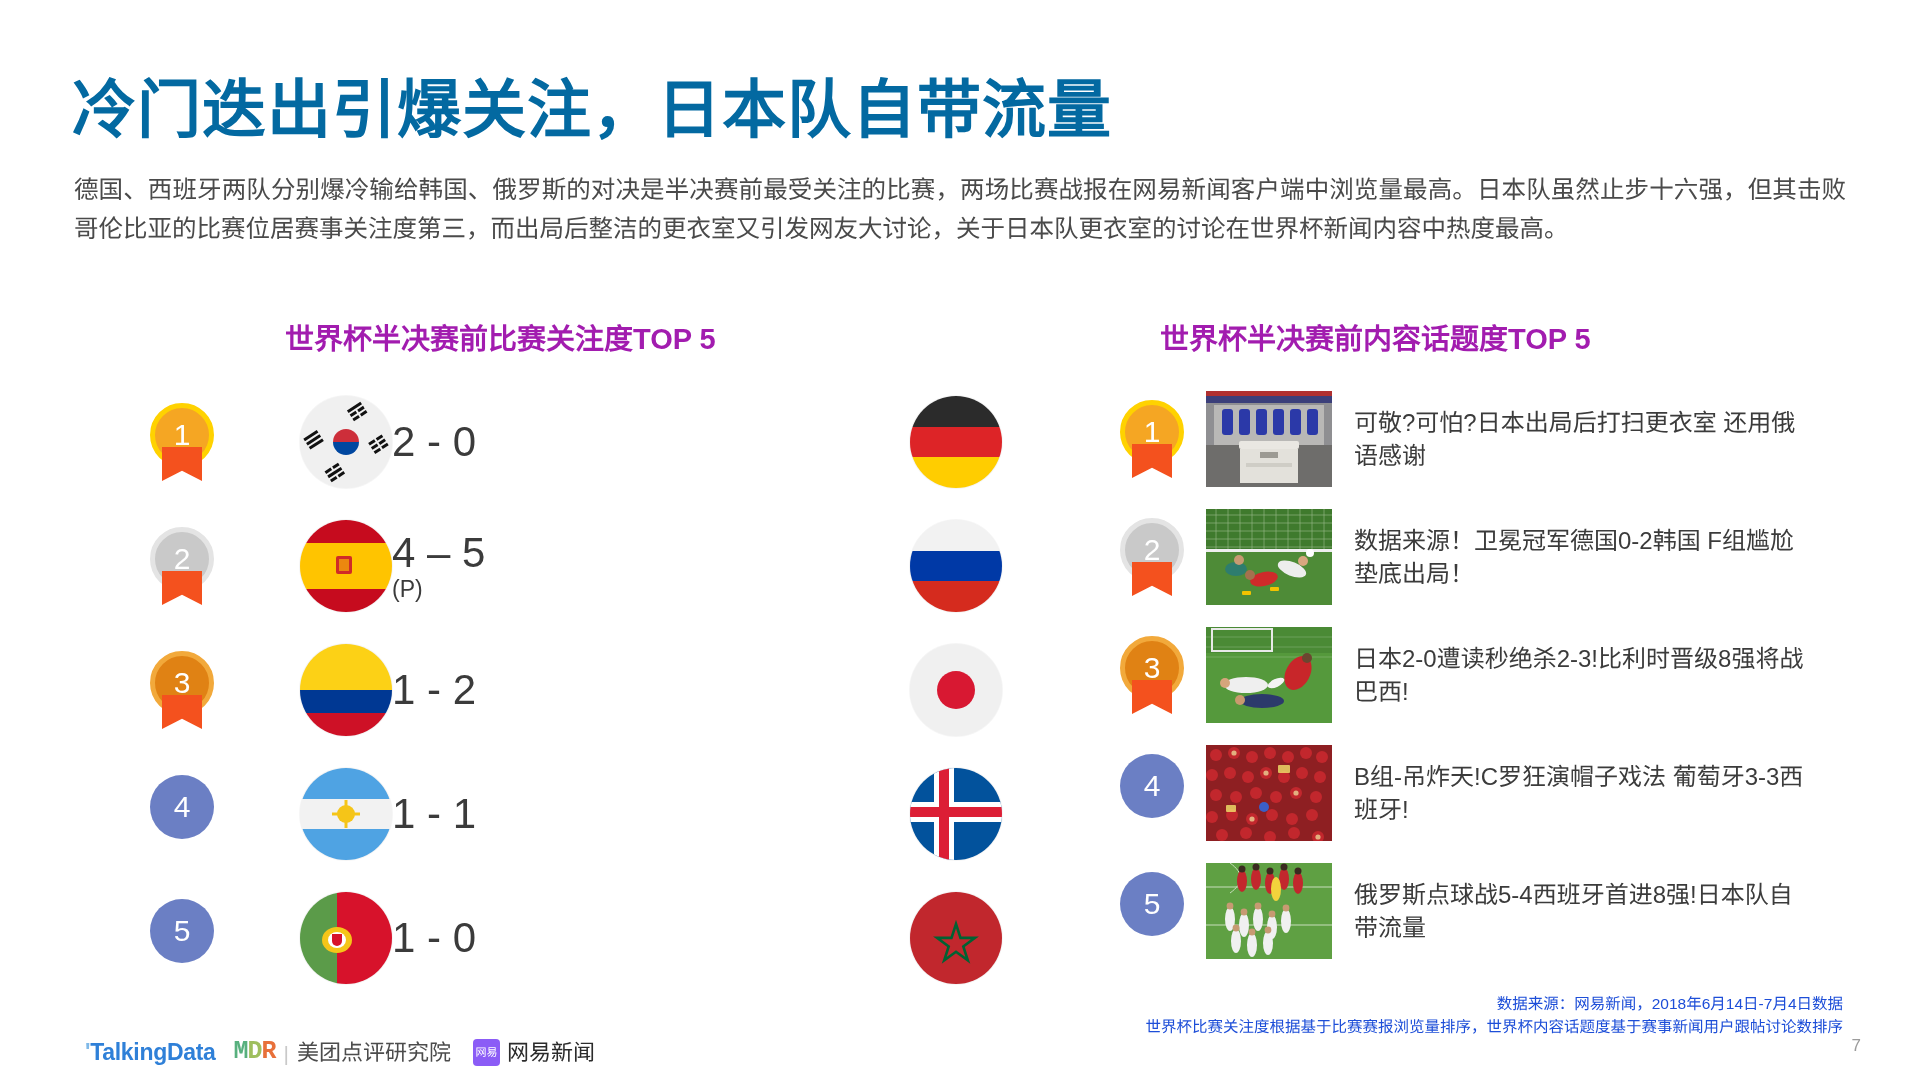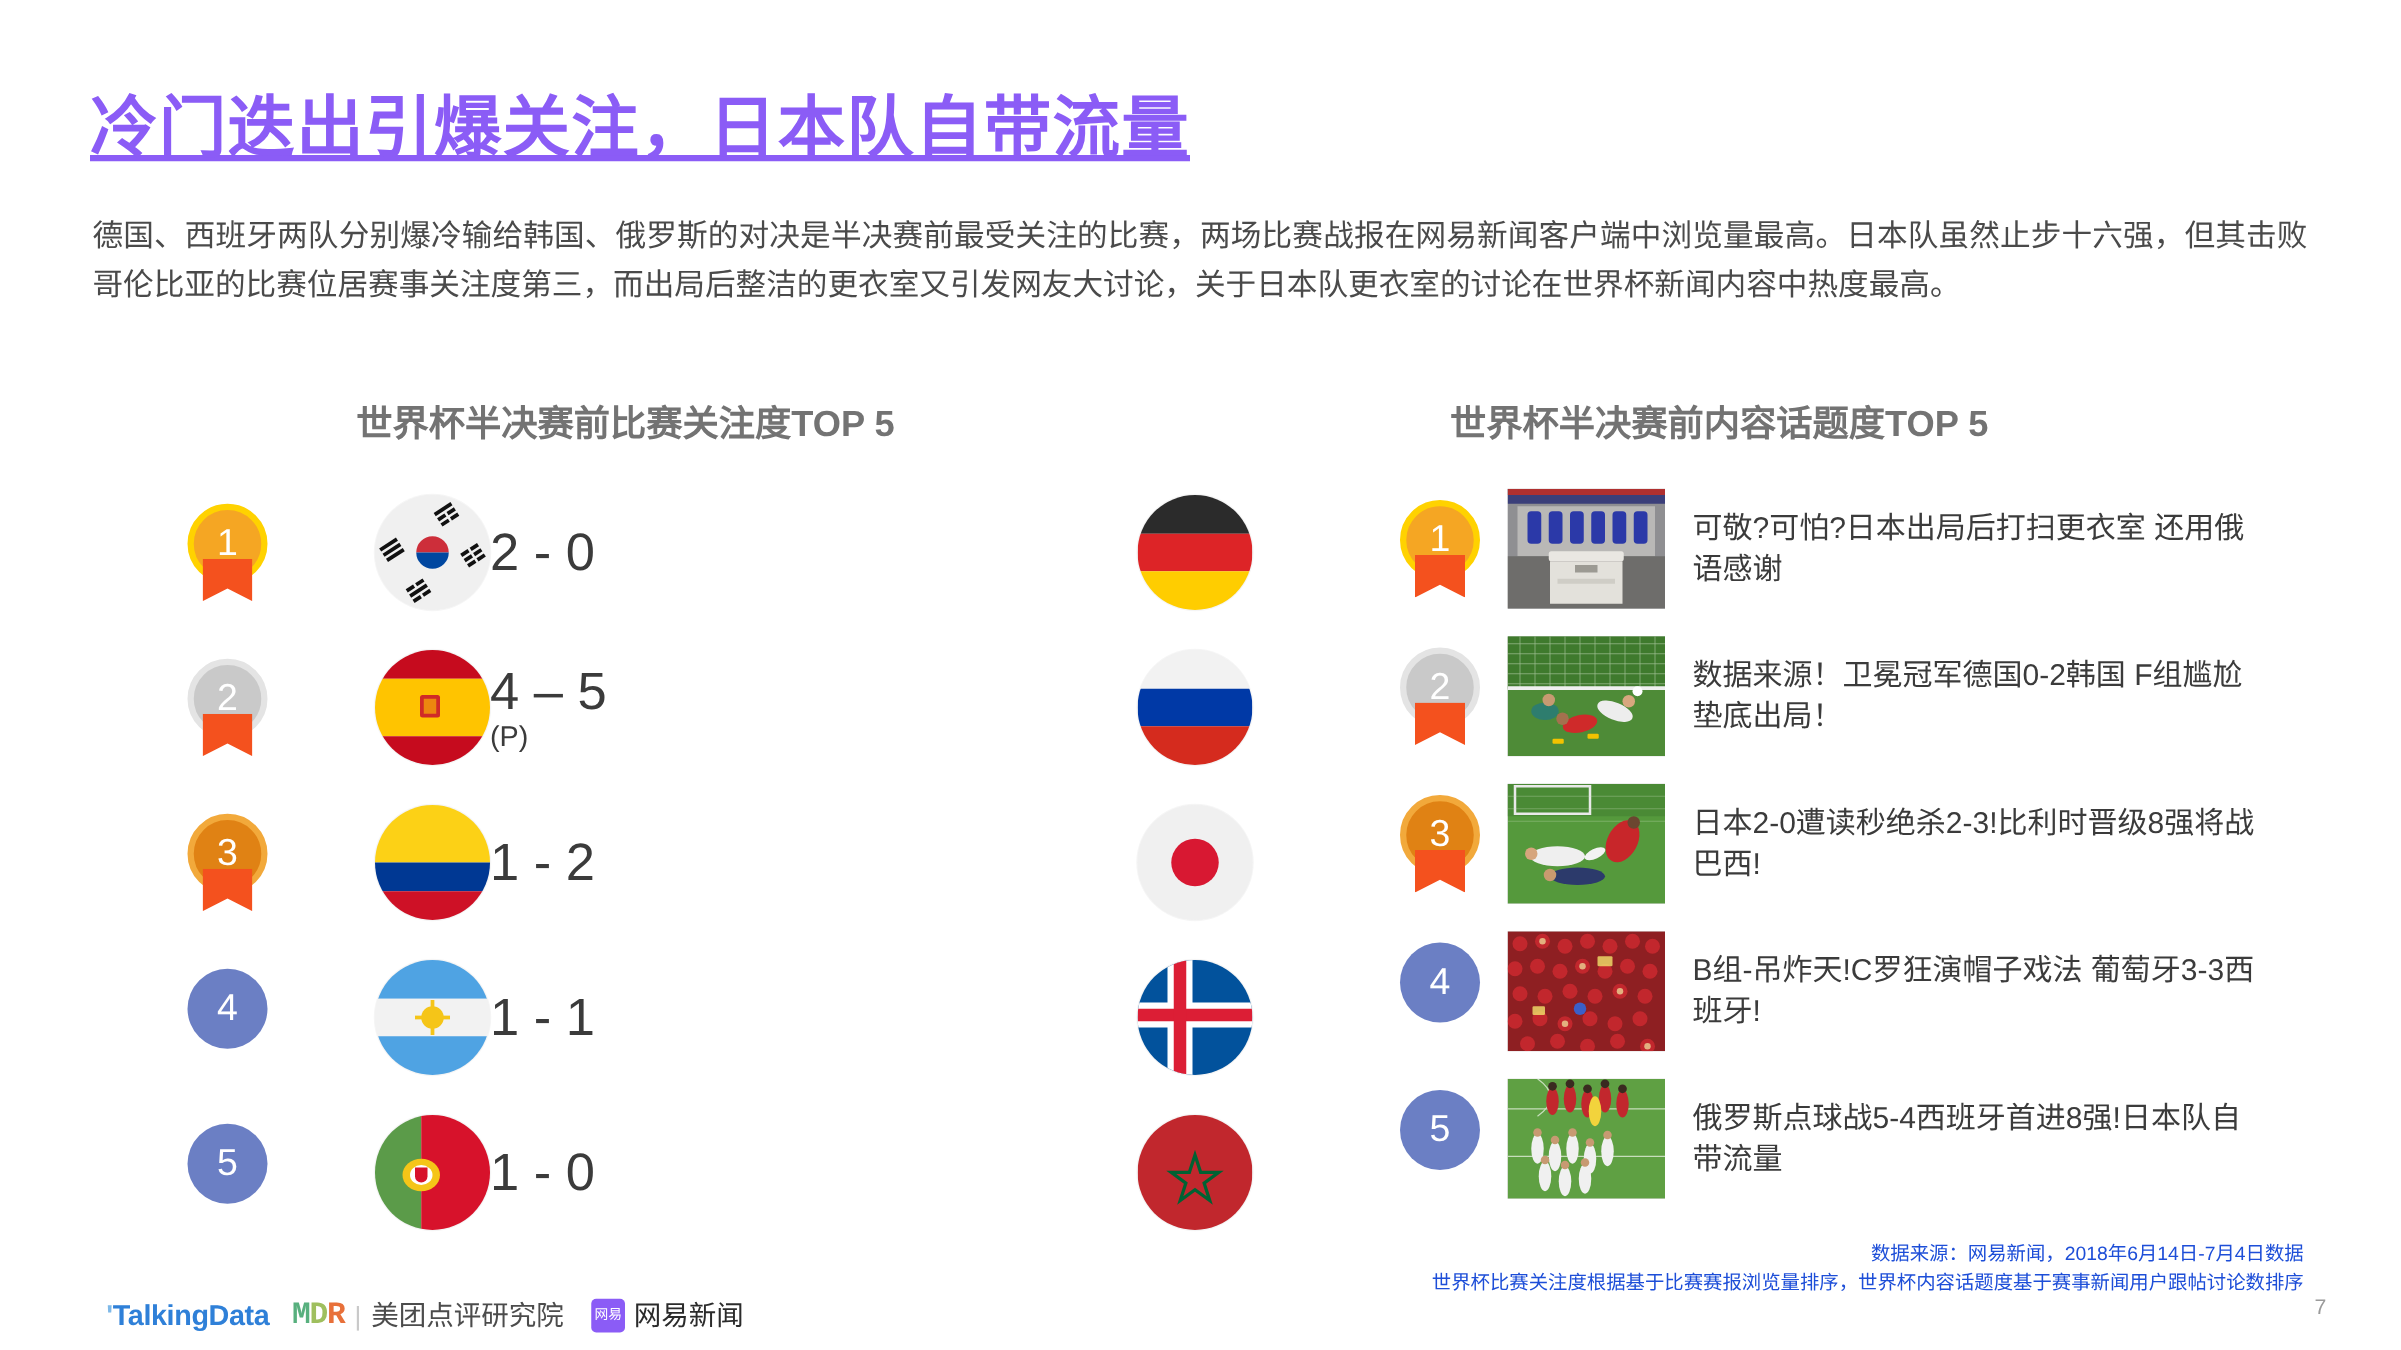--- a/index.html
+++ b/index.html
@@ -6,33 +6,33 @@
   body{
     width:1921px;height:1080px;background:#ffffff;
     font-family:"Liberation Sans","DejaVu Sans",sans-serif;
     color:#3b3b3b;overflow:hidden;position:relative;
   }
   .page{position:relative;width:1921px;height:1080px;}
 
   
   .title{
     position:absolute;left:72px;top:58px;
-    font-size:54px;font-weight:bold;letter-spacing:1px;
-    color:#8b5cf6;white-space:nowrap;text-decoration:underline;
+    font-size:64px;font-weight:bold;letter-spacing:1px;
+    color:#0369a1;white-space:nowrap;
   }
   .intro{
     position:absolute;left:74px;top:170px;width:1772px;
     font-size:24.5px;line-height:39px;color:#4a4a4a;
     text-align:justify;
   }
 
   
   .sec-head{
     position:absolute;top:315px;
-    font-size:29px;font-weight:bold;color:#737373;white-space:nowrap;
+    font-size:29px;font-weight:bold;color:#a21caf;white-space:nowrap;
   }
   .sec-head.left{left:285px;}
   .sec-head.right{left:1160px;}
 
   
   .rank{position:relative;width:64px;height:78px;flex:0 0 64px;}
   .rank .disc{
     position:absolute;left:0;top:0;width:64px;height:64px;border-radius:50%;
     display:flex;align-items:center;justify-content:center;
     font-size:30px;color:#ffffff;box-sizing:border-box;

